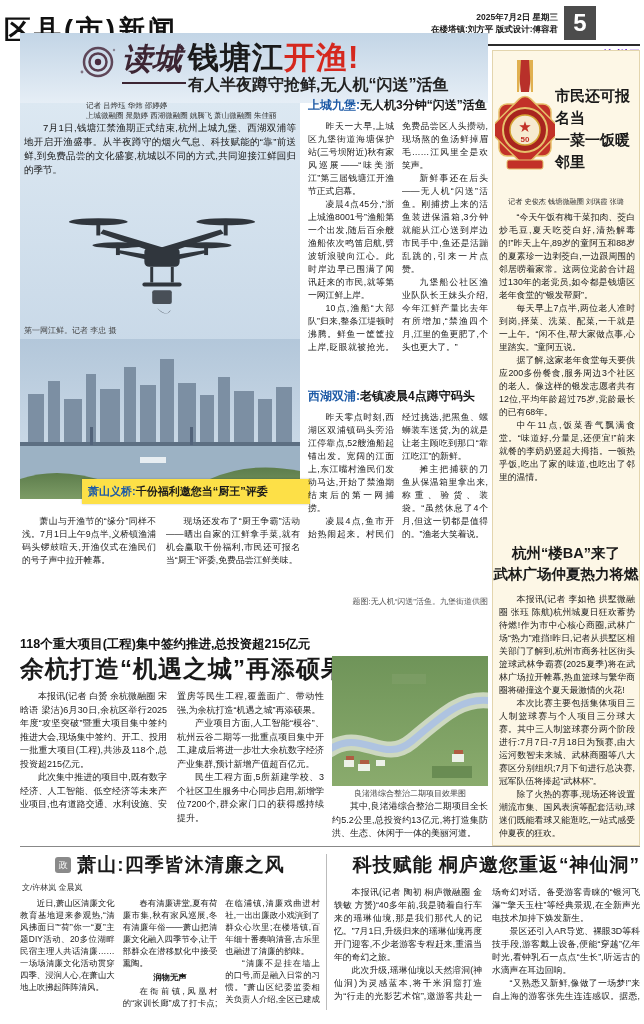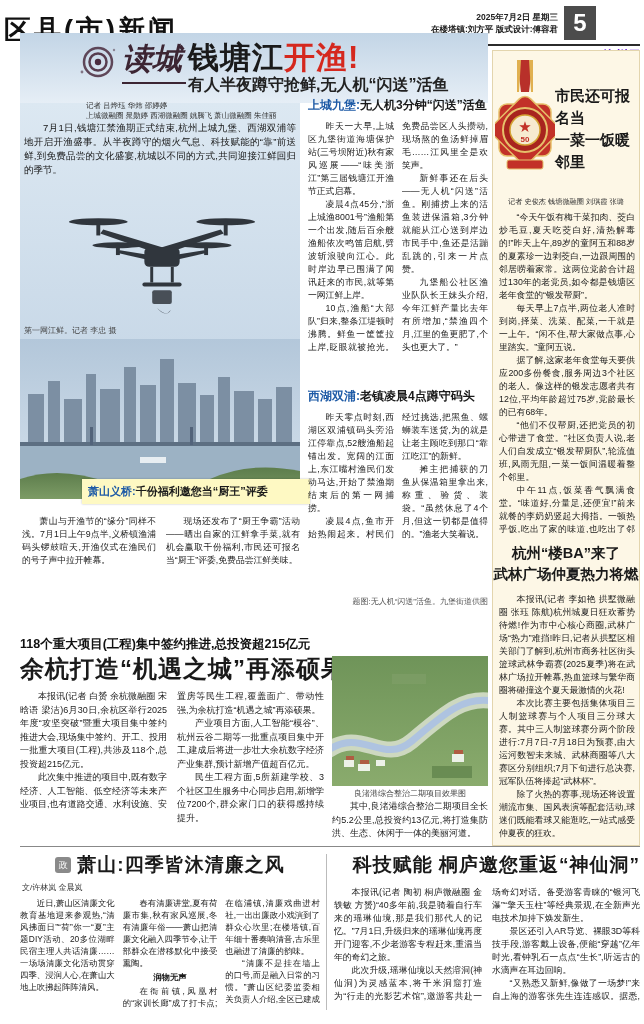--- a/index.html
+++ b/index.html
@@ -23,21 +23,21 @@
                font-size:30px;color:#3c2533;border-bottom:2px solid #3c2533;padding:0 4px 2px 0;}
   .f-head{position:absolute;left:168px;top:4px;font-size:31px;font-weight:bold;letter-spacing:1px;white-space:nowrap;}
   .f-head .red{color:#d5281e;}
   .f-dek{position:absolute;left:168px;top:42px;font-size:16px;font-weight:bold;color:#222;white-space:nowrap;}
   .f-byline{position:absolute;left:66px;top:68px;font-size:7.5px;color:#333;line-height:10px;}
   .f-intro{position:absolute;left:4px;top:88px;width:272px;font-size:9.5px;line-height:14px;color:#151515;
            text-align:justify;text-indent:2em;overflow:hidden;height:72px;}
   .f-drone{position:absolute;left:44px;top:160px;width:196px;height:130px;}
   .f-cap1{position:absolute;left:4px;top:292px;font-size:8px;color:#444;}
   .f-skyline{position:absolute;left:0;top:306px;width:280px;height:160px;}
-  .f-capbox{position:absolute;left:62px;top:446px;width:216px;background:#fef9c3;padding:5px 6px;font-size:11px;
+  .f-capbox{position:absolute;left:62px;top:446px;width:216px;background:#fde047;padding:5px 6px;font-size:11px;
             font-weight:bold;box-shadow:0 0 2px rgba(0,0,0,.25);}
   .label-blue{color:#1d5aa6;}
   .f-s3{position:absolute;left:2px;top:482px;width:278px;height:96px;column-count:2;column-gap:10px;
         font-size:8.8px;line-height:13px;text-align:justify;overflow:hidden;}
   .f-mid{position:absolute;left:288px;top:64px;width:180px;}
   .f-sechead{font-size:12px;font-weight:bold;margin:0 0 6px 0;white-space:nowrap;}
   .f-cols1{height:258px;column-count:2;column-gap:8px;font-size:8.8px;line-height:13px;text-align:justify;overflow:hidden;}
   .f-cols2{height:162px;column-count:2;column-gap:8px;font-size:8.8px;line-height:13px;text-align:justify;overflow:hidden;}
   .f-sechead2{margin-top:10px;}
   .f-credit{position:absolute;left:130px;top:563px;width:338px;text-align:right;font-size:8px;color:#555;}
@@ -225,21 +225,20 @@
     </svg>
     <div class="sb-h1">
       <div>市民还可报名当</div>
       <div>一菜一饭暖邻里</div>
     </div>
     <div class="sb-byline">记者 史俊杰 钱塘微融圈 刘琪霞 张璐</div>
     <div class="sb-body1">
       <p class="para">“今天午饭有梅干菜扣肉、茭白炒毛豆,夏天吃茭白好,清热解毒的!”昨天上午,89岁的童阿五和88岁的夏素珍一边剥茭白,一边跟周围的邻居唠着家常。这两位党龄合计超过130年的老党员,如今都是钱塘区老年食堂的“银发帮厨”。</p>
       <p class="para">每天早上7点半,两位老人准时到岗,择菜、洗菜、配菜,一干就是一上午。“闲不住,帮大家做点事,心里踏实。”童阿五说。</p>
       <p class="para">据了解,这家老年食堂每天要供应200多份餐食,服务周边3个社区的老人。像这样的银发志愿者共有12位,平均年龄超过75岁,党龄最长的已有68年。</p>
-      <p class="para">“他们不仅帮厨,还把党员的初心带进了食堂。”社区负责人说,老人们自发成立“银发帮厨队”,轮流值班,风雨无阻,一菜一饭间温暖着整个邻里。</p>
       <p class="para">中午11点,饭菜香气飘满食堂。“味道好,分量足,还便宜!”前来就餐的李奶奶竖起大拇指。一顿热乎饭,吃出了家的味道,也吃出了邻里的温情。</p>
     </div>
     <div class="sb-h2">
       <div>杭州“楼BA”来了</div>
       <div>武林广场仲夏热力将燃</div>
     </div>
     <div class="sb-body2">
       <p class="para">本报讯(记者 李如艳 拱墅微融圈 张珏 陈航)杭州城夏日狂欢蓄势待燃!作为市中心核心商圈,武林广场“热力”难挡!昨日,记者从拱墅区相关部门了解到,杭州市商务社区街头篮球武林争霸赛(2025夏季)将在武林广场拉开帷幕,热血篮球与繁华商圈将碰撞这个夏天最激情的火花!</p>
       <p class="para">本次比赛主要包括集体项目三人制篮球赛与个人项目三分球大赛。其中三人制篮球赛分两个阶段进行:7月7日-7月18日为预赛,由大运河数智未来城、武林商圈等八大赛区分别组织;7月下旬进行总决赛,冠军队伍将捧起“武林杯”。</p>
       <p class="para">除了火热的赛事,现场还将设置潮流市集、国风表演等配套活动,球迷们既能看球又能逛吃,一站式感受仲夏夜的狂欢。</p>

